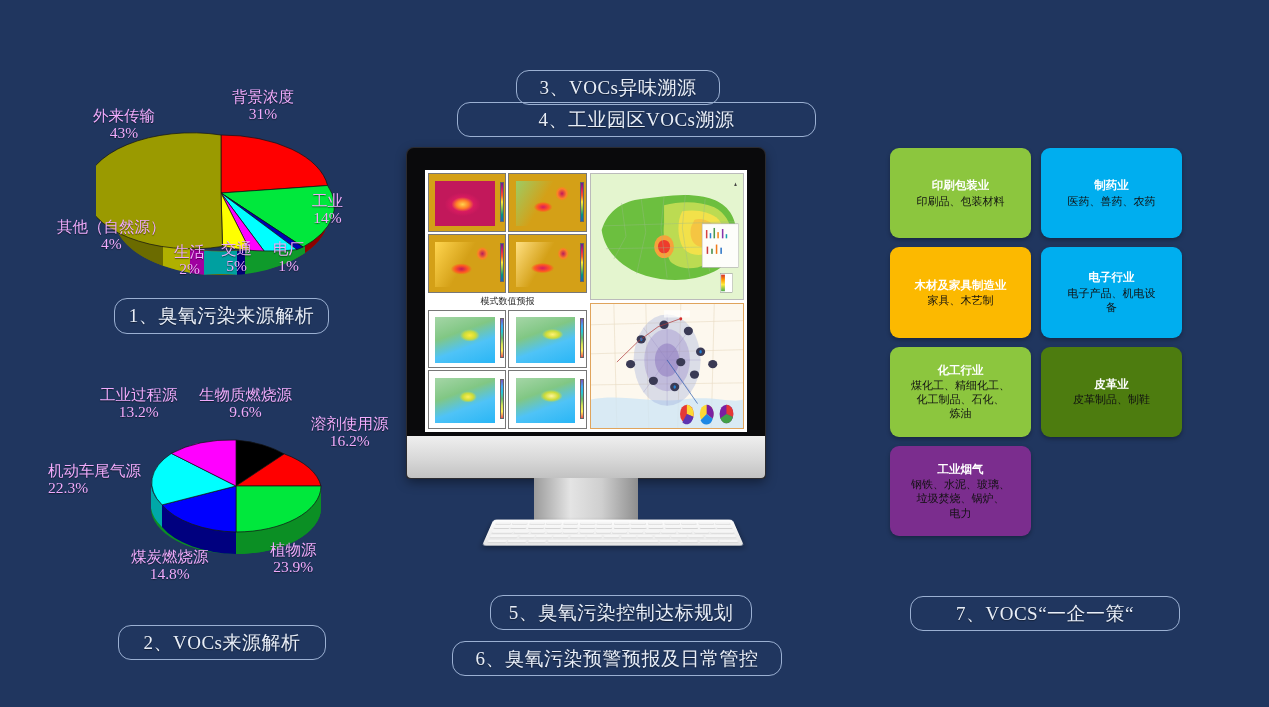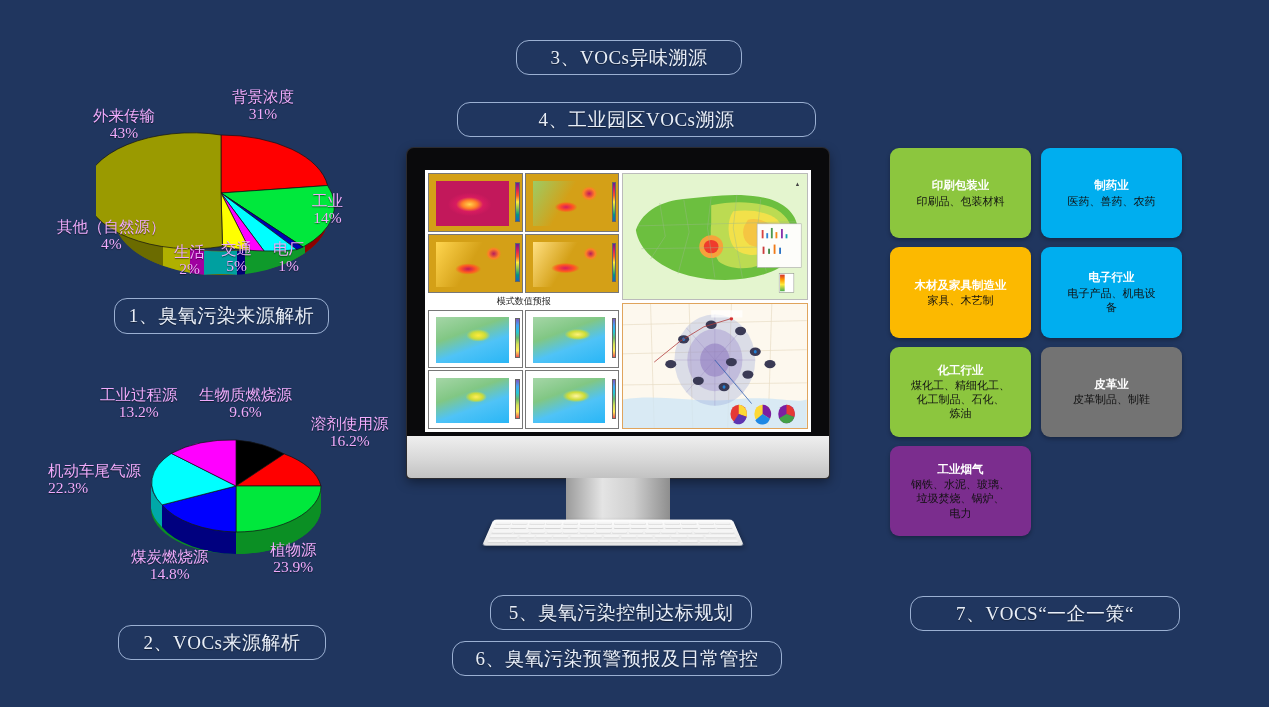--- a/index.html
+++ b/index.html
@@ -34,21 +34,21 @@
     font-family: "Liberation Serif","DejaVu Serif", serif;
     font-size: 15.5px;
     line-height: 1.12;
     text-align: center;
     white-space: nowrap;
     text-shadow: 0 1px 1px rgba(0,0,0,.5);
   }
   .pie-label .pct { display:block; font-size: 15.5px; }
 
   
-  #monitor { position: absolute; left: 407px; top: 148px; width: 422px; height: 330px; }
+  #monitor { position: absolute; left: 407px; top: 148px; width: 358px; height: 330px; }
   .mon-bezel {
     position: absolute; inset: 0;
     background: #0a0a0c;
     border-radius: 7px 7px 3px 3px;
     box-shadow: 0 0 0 1px #2b2b30, 0 4px 12px rgba(0,0,0,.45);
   }
   .mon-screen {
     position: absolute; left: 18px; top: 22px; right: 18px; bottom: 46px;
     background: #ffffff;
     overflow: hidden;
@@ -249,21 +249,21 @@
     <span>机动车尾气源</span>
     <span class="pct">22.3%</span>
   </div>
   <div class="pie-label" style="left:100px; top:386px;">
     <span>工业过程源</span>
     <span class="pct">13.2%</span>
   </div>
 
   <div class="pill" style="left:118px; top:625px; width:208px; height:35px;">2、VOCs来源解析</div>
 
-  <div class="pill" style="left:516px; top:40px; width:226px; height:35px;">3、VOCs异味溯源</div>
+  <div class="pill" style="left:516px; top:70px; width:204px; height:35px;">3、VOCs异味溯源</div>
   <div class="pill" style="left:457px; top:102px; width:359px; height:35px;">4、工业园区VOCs溯源</div>
 
   <div id="monitor">
     <div class="mon-bezel"></div>
 
     <div class="mon-screen">
 
       <div class="sp sp-left">
         <div class="minimaps">
           <div class="mm" style="background:#d4a017;">
@@ -531,21 +531,21 @@
       <div class="c-desc">家具、木艺制</div>
     </div>
     <div class="card" style="background: rgb(0, 174, 239);">
       <div class="c-title">电子行业</div>
       <div class="c-desc">电子产品、机电设<br>备</div>
     </div>
     <div class="card" style="background: rgb(140, 198, 62);">
       <div class="c-title">化工行业</div>
       <div class="c-desc">煤化工、精细化工、<br>化工制品、石化、<br>炼油</div>
     </div>
-    <div class="card" style="background: #737373;">
+    <div class="card" style="background: #4d7c0f;">
       <div class="c-title">皮革业</div>
       <div class="c-desc">皮革制品、制鞋</div>
     </div>
     <div class="card" style="background: rgb(123, 45, 142);">
       <div class="c-title">工业烟气</div>
       <div class="c-desc">钢铁、水泥、玻璃、<br>垃圾焚烧、锅炉、<br>电力</div>
     </div>
   </div>
 
 </div>

